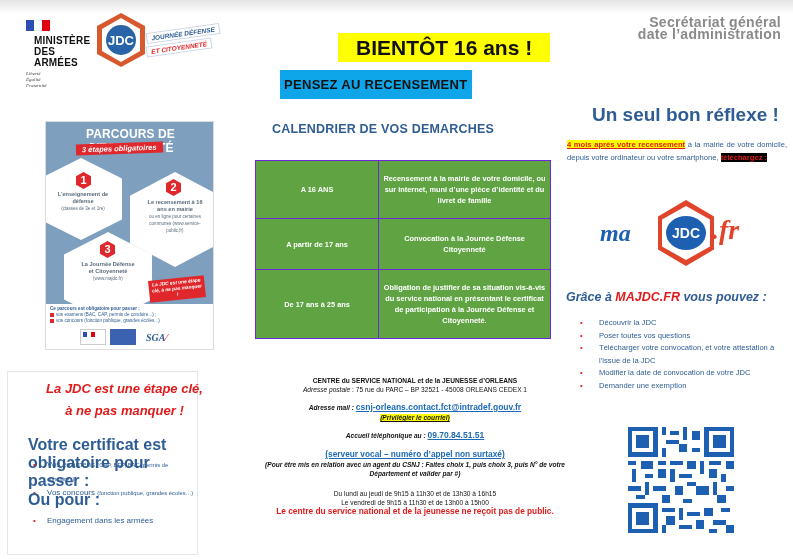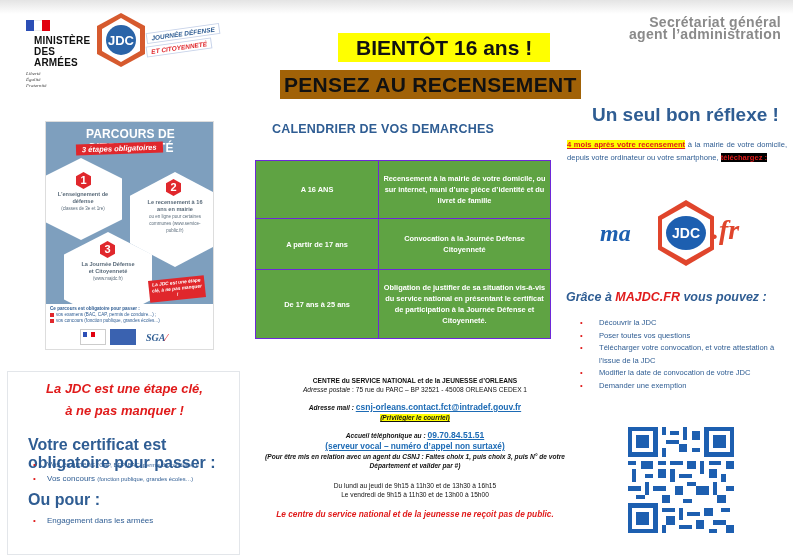--- a/index.html
+++ b/index.html
@@ -20,21 +20,21 @@
   .jdc-hex { position: absolute; left: 0; top: 0; width: 50px; height: 56px; }
   .jdc-ribbon { position: absolute; font-size: 6.5px; font-weight: bold; font-style: italic; background: #fff;
     border: 1px solid #c9d4ea; padding: 1px 4px; transform: rotate(-8deg); white-space: nowrap; }
 
   .sga { position: absolute; right: 12px; top: 16px; text-align: right; font-size: 14px; font-weight: bold;
     color: #8a8a8a; line-height: 12px; letter-spacing: 0.3px; }
 
   
   .title1 { position: absolute; left: 338px; top: 33px; background: #ffff00; font-size: 21px; font-weight: bold;
     padding: 1px 18px; color: #111; line-height: 27px; }
-  .title2 { position: absolute; left: 280px; top: 70px; background: #a16207; font-size: 21px; font-weight: bold;
+  .title2 { position: absolute; left: 280px; top: 70px; background: #0ea5e9; font-size: 13px; font-weight: bold;
     padding: 1px 4px; color: #111; line-height: 27px; letter-spacing: 0.3px; }
 
   .cal-title { position: absolute; left: 272px; top: 122px; font-size: 12.5px; font-weight: bold; color: #2f5d93;
     letter-spacing: 0.2px; }
 
   
   table.cal { position: absolute; left: 255px; top: 160px; width: 296px; border-collapse: collapse; }
   table.cal td { background: #5fa343; color: #fff; font-weight: bold; font-size: 7.4px; text-align: center;
     border: 1px solid #6d28d9; line-height: 11px; padding: 12px 3px; }
   table.cal td.age { width: 123px; }
@@ -60,21 +60,21 @@
   .poster .pfoot { position: absolute; left: 4px; top: 184px; font-size: 4.6px; line-height: 6px; color: #2f5d93; }
   .poster .pfoot b { color: #2f5d93; }
   .chk { display: inline-block; width: 4px; height: 4px; background: #e0272c; margin-right: 2px; vertical-align: middle; }
   .poster .plogos { position: absolute; left: 34px; top: 207px; display: flex; gap: 4px; align-items: center; }
   .plogo1 { width: 26px; height: 16px; border: 1px solid #ccc; display: flex; align-items: flex-start; padding: 2px; }
   .plogo2 { width: 26px; height: 16px; background: #3a62b0; }
   .plogo3 { font-family: "Liberation Serif", serif; font-style: italic; font-weight: bold; color: #2f5d93; font-size: 10px; margin-left: 6px; }
   .plogo3 span { color: #e0272c; }
 
   
-  .infobox { position: absolute; left: 7px; top: 371px; width: 233px; height: 184px; border: 1px solid #e3e6ea; background: #fff; }
+  .infobox { position: absolute; left: 7px; top: 371px; width: 191px; height: 184px; border: 1px solid #e3e6ea; background: #fff; }
   .infobox .red { position: absolute; left: 0; top: 6px; width: 233px; text-align: center; color: #e01b1b;
     font-style: italic; font-weight: bold; font-size: 13px; line-height: 22px; }
   .infobox .h { position: absolute; left: 20px; color: #2f5d93; font-weight: bold; font-size: 16px; }
   .infobox ul { position: absolute; left: 25px; list-style: none; }
   .infobox li { font-size: 8px; color: #2f5d93; line-height: 13px; position: relative; padding-left: 14px; }
   .infobox li::before { content: "•"; color: #e01b1b; position: absolute; left: 0; top: 0; font-size: 8px; }
   .infobox li small { font-size: 5.8px; }
 
   
   .contact { position: absolute; left: 245px; top: 376px; width: 340px; text-align: center; }
@@ -140,21 +140,21 @@
     <polygon points="25,6 44,17 44,39 25,50 6,39 6,17" fill="#fff"></polygon>
     <circle cx="25" cy="28" r="15" fill="#2a64a8"></circle>
     <text x="25" y="33" font-size="13" font-weight="bold" fill="#fff" text-anchor="middle" font-family="Liberation Sans, sans-serif">JDC</text>
   </svg>
   <div class="jdc-ribbon" style="left:50px; top:16px; color:#2f5d93;">JOURNÉE DÉFENSE</div>
   <div class="jdc-ribbon" style="left:50px; top:30px; color:#e0272c;">ET CITOYENNETÉ</div>
 </div>
 
 <div class="sga">
   <div>Secrétariat général</div>
-  <div>agent l’administration</div>
+  <div>date l’administration</div>
 </div>
 
 <div class="title1">BIENTÔT 16 ans !</div>
 <div class="title2">PENSEZ AU RECENSEMENT</div>
 
 <div class="cal-title">CALENDRIER DE VOS DEMARCHES</div>
 <table class="cal">
   <tbody>
       <tr class="r1">
     <td class="age">A 16 ANS</td>
@@ -234,25 +234,25 @@
     <li>Engagement dans les armées</li>
   </ul>
 </div>
 
 <div class="contact">
   <div class="l b">CENTRE du SERVICE NATIONAL et de la JEUNESSE d’ORLEANS</div>
   <div class="l"><span class="i">Adresse postale</span><span> : 75 rue du PARC – BP 32521 -  45008 ORLEANS CEDEX 1</span></div>
   <div class="l" style="margin-top:9px;"><span class="i b">Adresse mail : </span><a class="link">csnj-orleans.contact.fct@intradef.gouv.fr</a></div>
   <div class="l" style="margin-top:1px;"><span class="hl">(Privilégier le courriel)</span></div>
   <div class="l" style="margin-top:9px;"><span class="i b">Accueil téléphonique au : </span><a class="link">09.70.84.51.51</a></div>
-  <div class="l" style="margin-top:2px;"><span class="blue">(serveur vocal – numéro d’appel non surtaxé)</span></div>
+  <div class="l" style="margin-top:10px;"><span class="blue">(serveur vocal – numéro d’appel non surtaxé)</span></div>
   <div class="l b i" style="margin-top:1px; padding:0 4px;">(Pour être mis en relation avec un agent du CSNJ : Faites choix 1, puis choix 3, puis N° de votre Département et valider par #)</div>
   <div class="l" style="margin-top:11px;">Du lundi au jeudi de 9h15 à 11h30 et de 13h30 à 16h15</div>
   <div class="l">Le vendredi de 9h15 à 11h30 et de 13h00 à 15h00</div>
-  <div class="l redline" style="margin-top:11px;font-style:italic;">Le centre du service national et de la jeunesse ne reçoit pas de public.</div>
+  <div class="l redline" style="">Le centre du service national et de la jeunesse ne reçoit pas de public.</div>
 </div>
 
 <div class="reflexe">Un seul bon réflexe !</div>
 <div class="r-para"><span class="hl">4 mois après votre recensement</span><span> à la mairie de votre domicile, depuis votre ordinateur ou votre smartphone, </span><span class="hl2">téléchargez :</span></div>
 
 <div class="majdc">
   <div class="hex"></div>
   <div class="hexin"></div>
   <div class="jdc">JDC</div>
   <div class="ma">ma</div>

